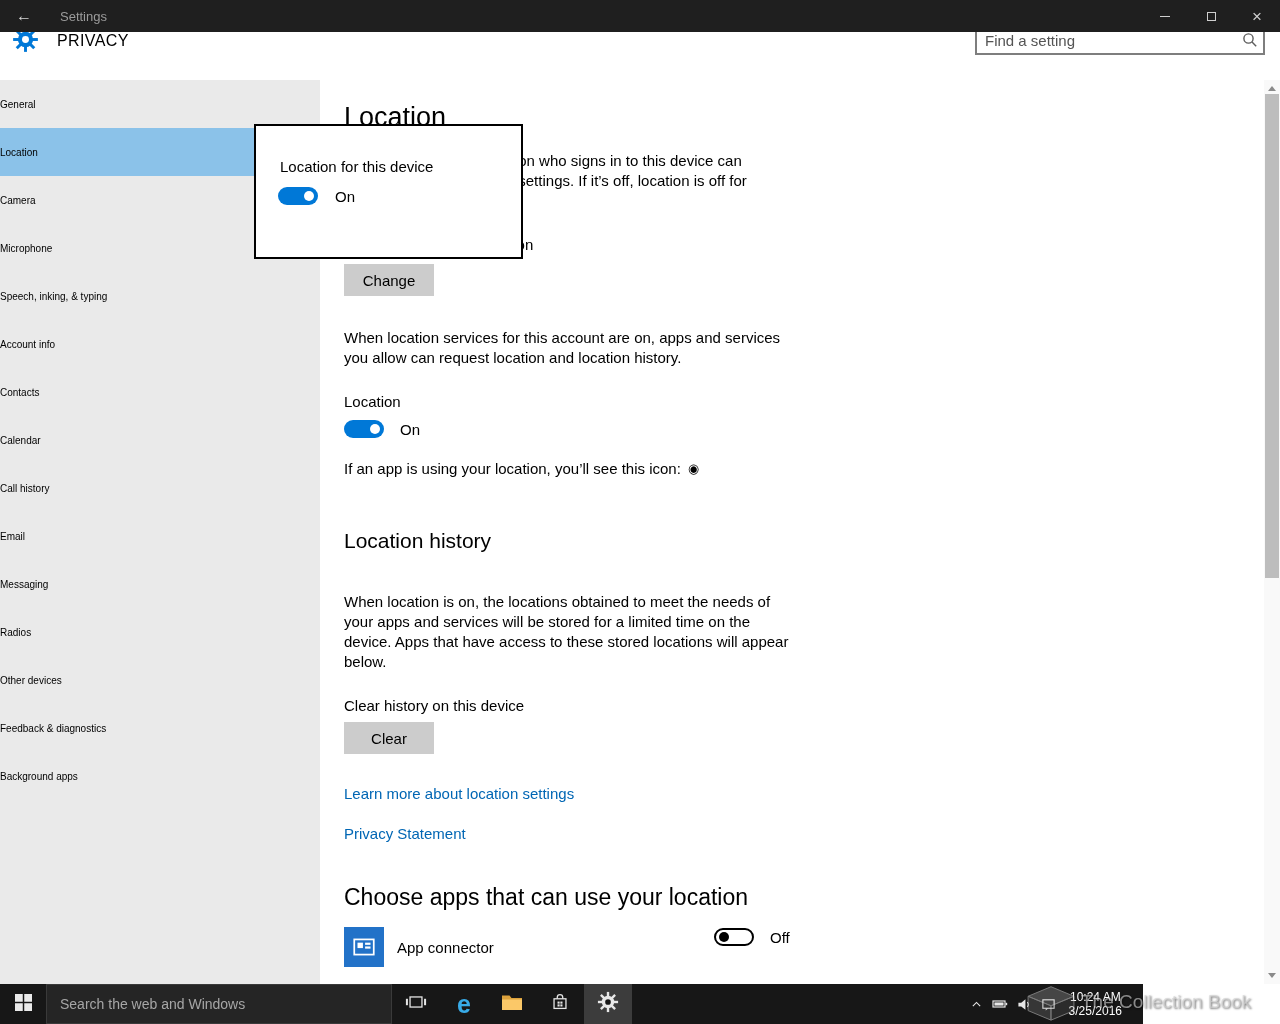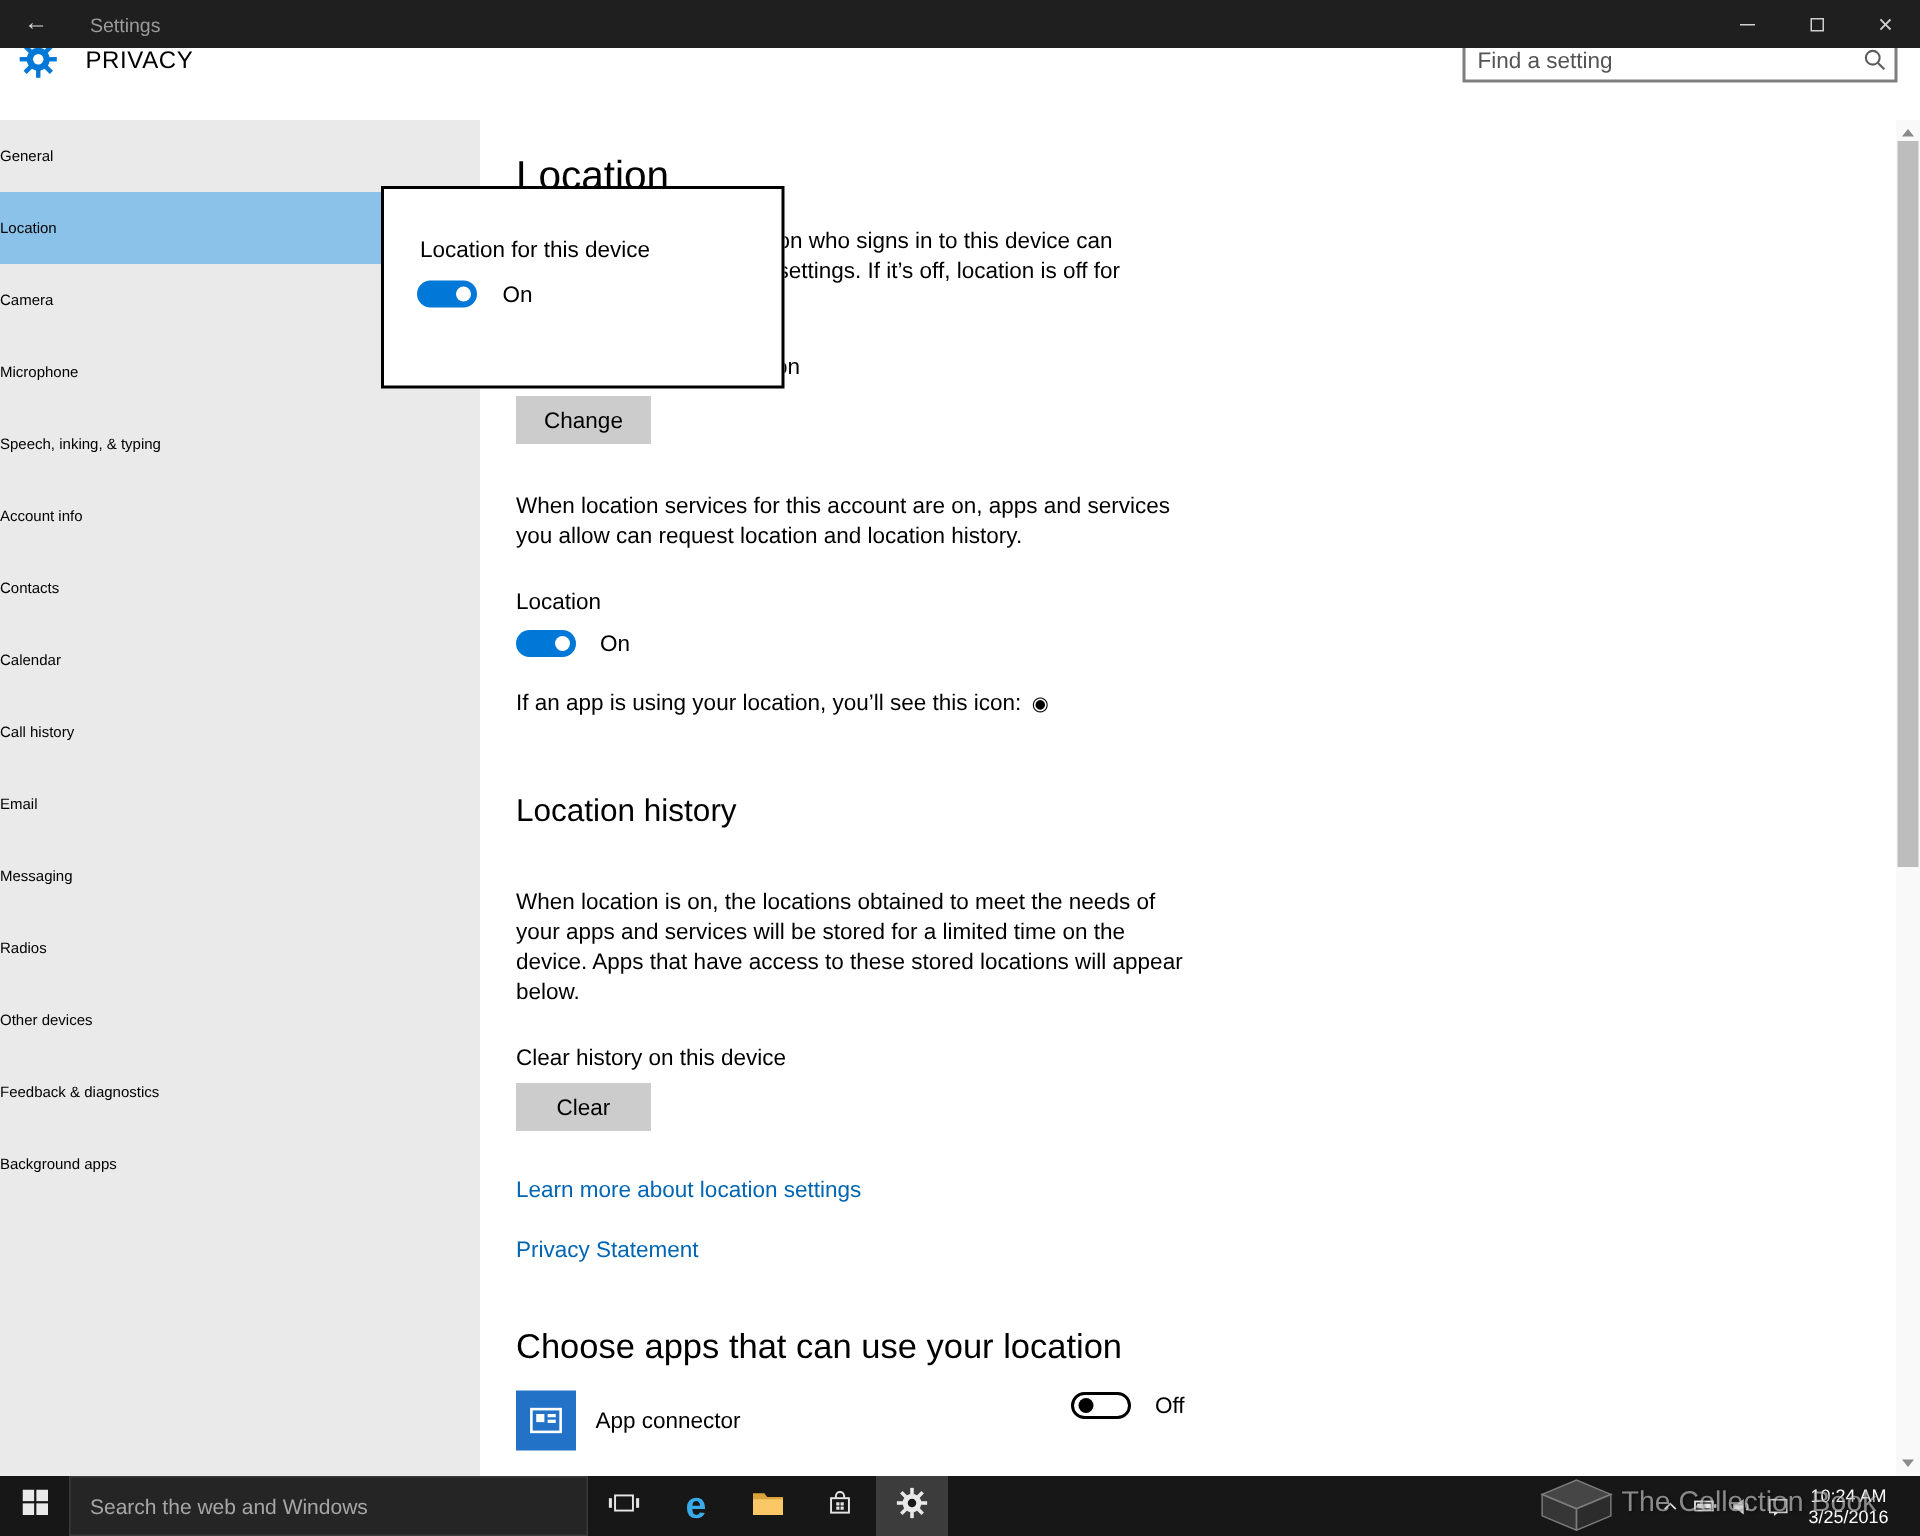--- a/index.html
+++ b/index.html
@@ -78,21 +78,21 @@
 
   
   .scrollbar { position:absolute; right:0; top:80px; width:16px; bottom:40px; background:#f9f9f9; }
   .sb-up { position:absolute; top:6px; left:4px; width:0; height:0;
     border-left:4px solid transparent; border-right:4px solid transparent; border-bottom:5px solid #8a8a8a; }
   .sb-down { position:absolute; bottom:6px; left:4px; width:0; height:0;
     border-left:4px solid transparent; border-right:4px solid transparent; border-top:5px solid #8a8a8a; }
   .sb-thumb { position:absolute; top:14px; left:1px; width:14px; height:484px; background:#bdbdbd; }
 
   
-  .taskbar { position:absolute; left:0; bottom:0; width:1280px; height:40px;
+  .taskbar { position:absolute; left:0; bottom:0; width:1143px; height:40px;
     background:var(--taskbar); display:flex; align-items:stretch; z-index:50; }
   .tb-start { width:46px; display:flex; align-items:center; justify-content:center; cursor:pointer; }
   .tb-search { width:346px; display:flex; align-items:stretch; }
   .tb-search input { width:100%; background:#252525; border:1px solid #3a3a3a; color:#a6a6a6;
     font-size:14px; padding-left:13px; font-family:inherit; outline:none; }
   .tb-search input::placeholder { color:#a6a6a6; opacity:1; }
   .tb-cell { width:48px; display:flex; align-items:center; justify-content:center; cursor:pointer; }
   .tb-cell.active { background:rgba(255,255,255,0.16); }
   .edge-e { font-size:25px; font-weight:bold; color:#38abe8; line-height:1; }
   .tb-spacer { flex:1; }

